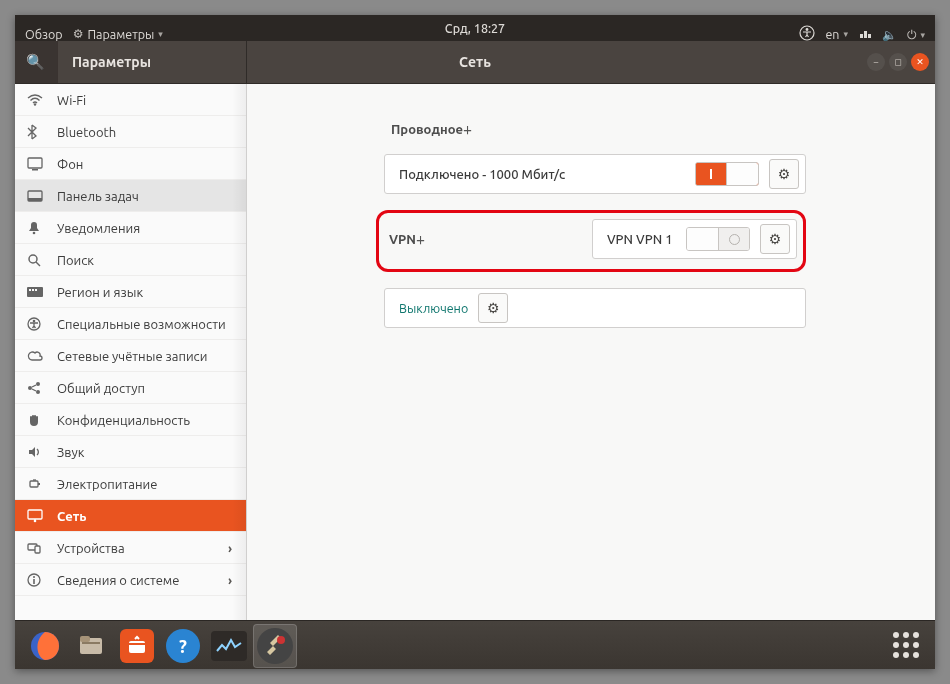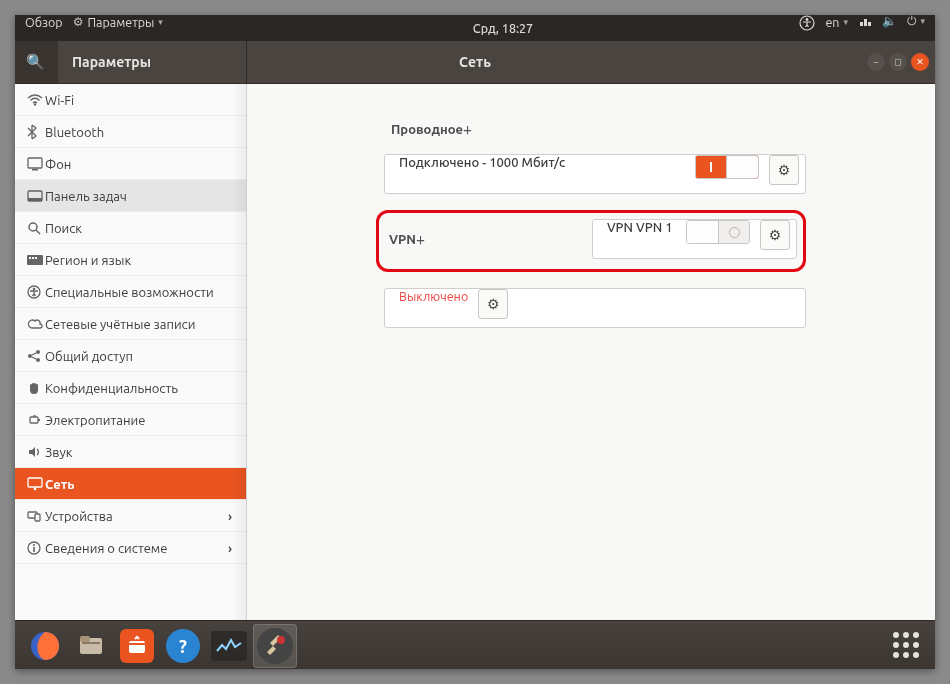--- a/index.html
+++ b/index.html
@@ -29,31 +29,30 @@
     height: 26px;
     background: #2b2724;
     color: #dcd9d5;
     display: flex;
     align-items: center;
     font-size: 12.5px;
     position: relative;
   }
   .top-panel .left, .top-panel .right {
     display: flex;
-    align-items: flex-start;
+    align-items: flex-end;
     gap: 6px;
     padding: 0 8px;
     height: 100%;
   }
   .top-panel .center {
     position: absolute;
     left: 50%;
     transform: translateX(-50%);
     font-weight: 500;
-    margin-left: 28px;
   }
   .top-panel .right { margin-left: auto; }
   .top-panel .tp-item { display: inline-flex; align-items: center; gap: 4px; padding: 0 2px; }
   .tp-icon { font-size: 12px; line-height: 1; opacity: 0.85; }
   .tp-drop::after { content: " ▾"; font-size: 9px; opacity: .7; }
 
   
   .headerbar {
     height: 42px;
     background: #4a4440;
@@ -124,21 +123,21 @@
     content: "";
     position: absolute; right: 0; top: 0; bottom: 0;
     width: 14px;
     background: linear-gradient(to left, rgba(0,0,0,.05), transparent);
     pointer-events: none;
   }
   .sb-item {
     height: 31px;
     display: flex;
     align-items: center;
-    gap: 0;
+    gap: 12px;
     padding: 0 10px 0 12px;
     border-bottom: 1px solid #eeedec;
     cursor: default;
   }
   .sb-item.selected {
     background: #e95420;
     color: #fff;
     font-weight: 600;
   }
   .sb-item .sb-icon {
@@ -179,28 +178,28 @@
     color: #555;
     cursor: default;
   }
   .row {
     width: 400px;
     height: 38px;
     background: #fff;
     border: 1px solid #d1cfce;
     border-radius: 3px;
     display: flex;
-    align-items: flex-start;
+    align-items: center;
     padding: 0 6px 0 14px;
     gap: 10px;
     margin-left: 8px;
   }
   .row .row-label { flex: 1; color: #3b3b3b; font-weight: 500; }
   .row .row-label.bold { font-weight: 700; }
-  .row .muted { color: #ef4444; font-size: 12.5px; }
+  .row .muted { color: #0f766e; font-size: 12.5px; }
 
   .toggle {
     width: 62px; height: 22px;
     border: 1px solid #c8c5c2;
     border-radius: 3px;
     display: flex;
     overflow: hidden;
   }
   .toggle .knob {
     width: 31px; height: 100%;
@@ -373,20 +372,29 @@
           <svg width="16" height="12" viewBox="0 0 16 12">
               <rect x="1" y="1" width="14" height="10" rx="1" fill="none" stroke="#555" stroke-width="1.3"></rect>
               <rect x="1" y="8" width="14" height="3" fill="#555"></rect>
             </svg>
         </span>
         <span>Панель задач</span>
       </div>
       <div class="sb-item">
         <span class="sb-icon">
           <svg width="14" height="14" viewBox="0 0 14 14">
+              <path d="M7 1 a3 3 0 0 1 3 3 v3 l2 3 H2 l2 -3 V4 a3 3 0 0 1 3 -3 z" fill="#555"></path>
+              <circle cx="7" cy="12" r="1.3" fill="#555"></circle>
+            </svg>
+        </span>
+        <span>Уведомления</span>
+      </div>
+      <div class="sb-item">
+        <span class="sb-icon">
+          <svg width="14" height="14" viewBox="0 0 14 14">
               <circle cx="6" cy="6" r="4" fill="none" stroke="#555" stroke-width="1.5"></circle>
               <line x1="9" y1="9" x2="13" y2="13" stroke="#555" stroke-width="1.5"></line>
             </svg>
         </span>
         <span>Поиск</span>
       </div>
       <div class="sb-item">
         <span class="sb-icon">
           <svg width="16" height="12" viewBox="0 0 16 12">
               <rect x="0" y="1" width="16" height="10" rx="1" fill="#555"></rect>
@@ -430,35 +438,35 @@
         <span class="sb-icon">
           <svg width="14" height="14" viewBox="0 0 14 14">
               <path d="M3 8V4a1 1 0 0 1 2 0V3a1 1 0 0 1 2 0V3a1 1 0 0 1 2 0v1a1 1 0 0 1 2 0v5a4 4 0 0 1-8 0z" fill="#555"></path>
             </svg>
         </span>
         <span>Конфиденциальность</span>
       </div>
       <div class="sb-item">
         <span class="sb-icon">
           <svg width="14" height="14" viewBox="0 0 14 14">
+              <path d="M2 5h3l3-3v10l-3-3H2z" fill="#555"></path>
+              <path d="M10 4a4 4 0 0 1 0 6" fill="none" stroke="#555" stroke-width="1.3"></path>
+            </svg>
+        </span>
+        <span>Звук</span>
+      </div>
+      <div class="sb-item">
+        <span class="sb-icon">
+          <svg width="14" height="14" viewBox="0 0 14 14">
               <rect x="3" y="4" width="8" height="6" rx="1" fill="none" stroke="#555" stroke-width="1.3"></rect>
               <rect x="11" y="6" width="2" height="2" fill="#555"></rect>
               <path d="M6 3l3 0" stroke="#555" stroke-width="1.3"></path>
             </svg>
         </span>
         <span>Электропитание</span>
-      </div>
-      <div class="sb-item">
-        <span class="sb-icon">
-          <svg width="14" height="14" viewBox="0 0 14 14">
-              <path d="M2 5h3l3-3v10l-3-3H2z" fill="#555"></path>
-              <path d="M10 4a4 4 0 0 1 0 6" fill="none" stroke="#555" stroke-width="1.3"></path>
-            </svg>
-        </span>
-        <span>Звук</span>
       </div>
       <div class="sb-item selected">
         <span class="sb-icon">
           <svg width="16" height="14" viewBox="0 0 16 14">
               <rect x="1" y="1" width="14" height="9" rx="1" fill="none" stroke="#fff" stroke-width="1.3"></rect>
               <circle cx="8" cy="12" r="1.3" fill="#fff"></circle>
               <path d="M8 10v1" stroke="#fff" stroke-width="1.3"></path>
             </svg>
         </span>
         <span>Сеть</span>

